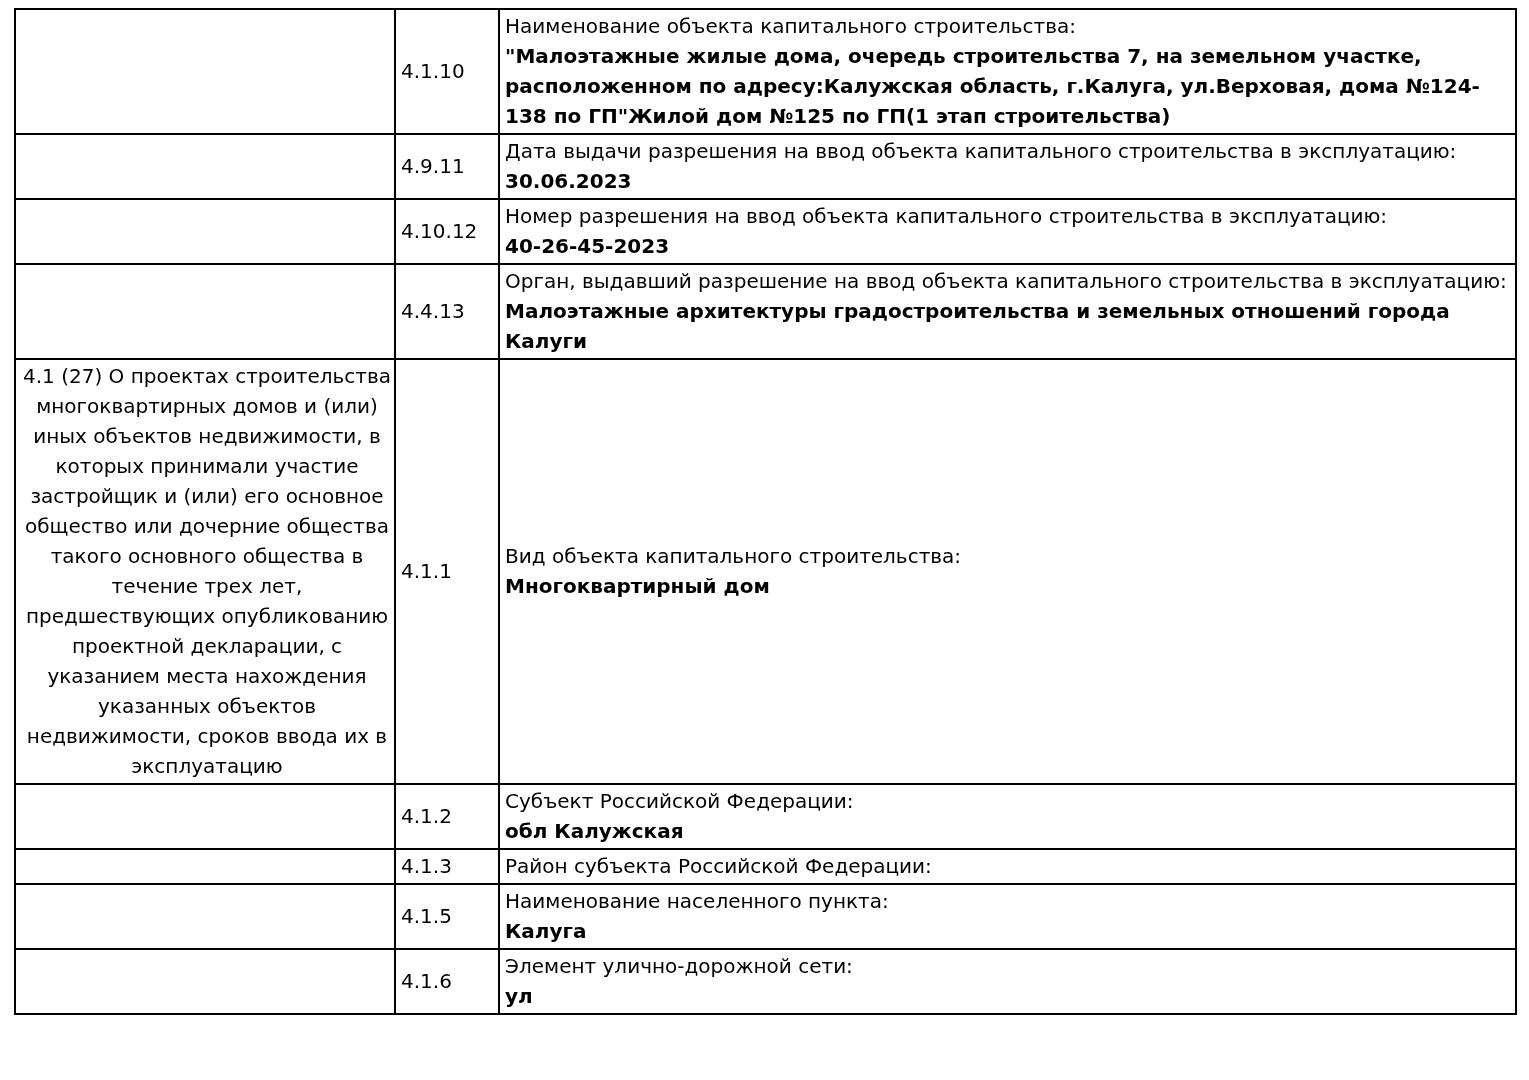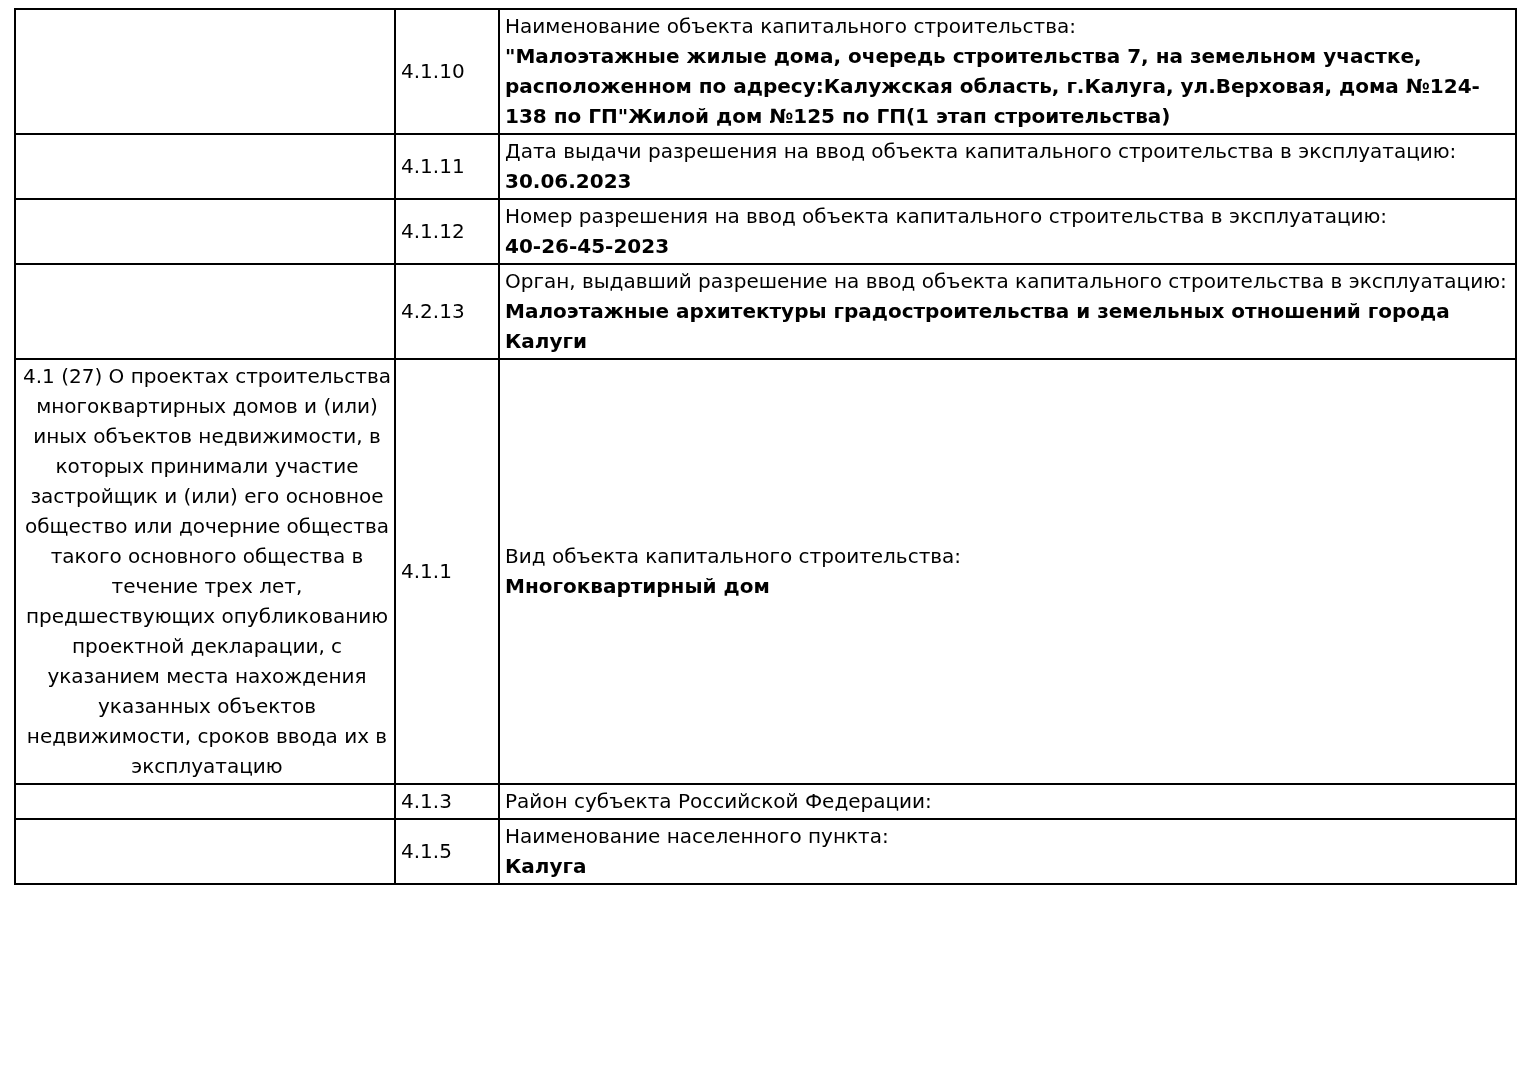--- a/index.html
+++ b/index.html
@@ -57,70 +57,86 @@
         <td class="col-left"></td>
         <td class="col-id">4.1.10</td>
         <td class="col-content">
           <div class="field-label">Наименование объекта капитального строительства:</div>
           <div class="field-value">"Малоэтажные жилые дома, очередь строительства 7, на земельном участке, расположенном по адресу:Калужская область, г.Калуга, ул.Верховая, дома №124-138 по ГП"Жилой дом №125 по ГП(1 этап строительства)</div>
         </td>
       </tr>
 
       <tr>
         <td class="col-left"></td>
-        <td class="col-id">4.1.11</td>
+        <td class="col-id">4.9.11</td>
         <td class="col-content">
           <div class="field-label">Дата выдачи разрешения на ввод объекта капитального строительства в эксплуатацию:</div>
           <div class="field-value">30.06.2023</div>
         </td>
       </tr>
 
       <tr>
         <td class="col-left"></td>
-        <td class="col-id">4.1.12</td>
+        <td class="col-id">4.10.12</td>
         <td class="col-content">
           <div class="field-label">Номер разрешения на ввод объекта капитального строительства в эксплуатацию:</div>
           <div class="field-value">40-26-45-2023</div>
         </td>
       </tr>
 
       <tr>
         <td class="col-left"></td>
-        <td class="col-id">4.2.13</td>
+        <td class="col-id">4.4.13</td>
         <td class="col-content">
           <div class="field-label">Орган, выдавший разрешение на ввод объекта капитального строительства в эксплуатацию:</div>
           <div class="field-value">Малоэтажные архитектуры градостроительства и земельных отношений города Калуги</div>
         </td>
       </tr>
 
       <tr>
         <td class="col-left">4.1 (27) О проектах строительства многоквартирных домов и (или) иных объектов недвижимости, в которых принимали участие застройщик и (или) его основное общество или дочерние общества такого основного общества в течение трех лет, предшествующих опубликованию проектной декларации, с указанием места нахождения указанных объектов недвижимости, сроков ввода их в эксплуатацию</td>
         <td class="col-id">4.1.1</td>
         <td class="col-content">
           <div class="field-label">Вид объекта капитального строительства:</div>
           <div class="field-value">Многоквартирный дом</div>
         </td>
       </tr>
 
+      <tr>
+        <td class="col-left"></td>
+        <td class="col-id">4.1.2</td>
+        <td class="col-content">
+          <div class="field-label">Субъект Российской Федерации:</div>
+          <div class="field-value">обл Калужская</div>
+        </td>
+      </tr>
 
       <tr>
         <td class="col-left"></td>
         <td class="col-id">4.1.3</td>
         <td class="col-content">
           <div class="field-label">Район субъекта Российской Федерации:</div>
           <div class="field-value"></div>
         </td>
       </tr>
 
 
       <tr>
         <td class="col-left"></td>
         <td class="col-id">4.1.5</td>
         <td class="col-content">
           <div class="field-label">Наименование населенного пункта:</div>
           <div class="field-value">Калуга</div>
         </td>
       </tr>
 
+      <tr>
+        <td class="col-left"></td>
+        <td class="col-id">4.1.6</td>
+        <td class="col-content">
+          <div class="field-label">Элемент улично-дорожной сети:</div>
+          <div class="field-value">ул</div>
+        </td>
+      </tr>
 
     </tbody>
   </table>
 </div>
 
 </body></html>

